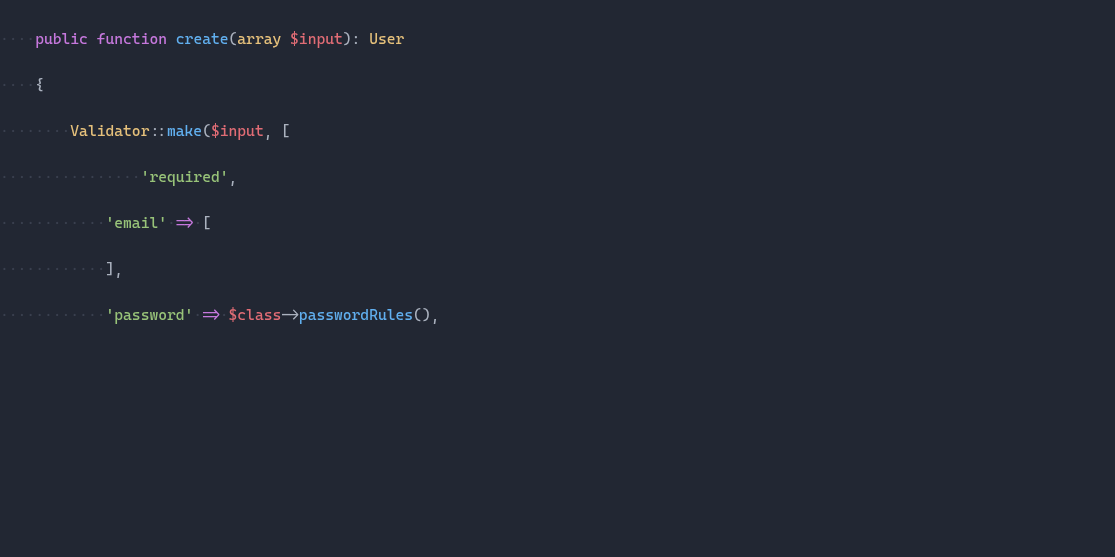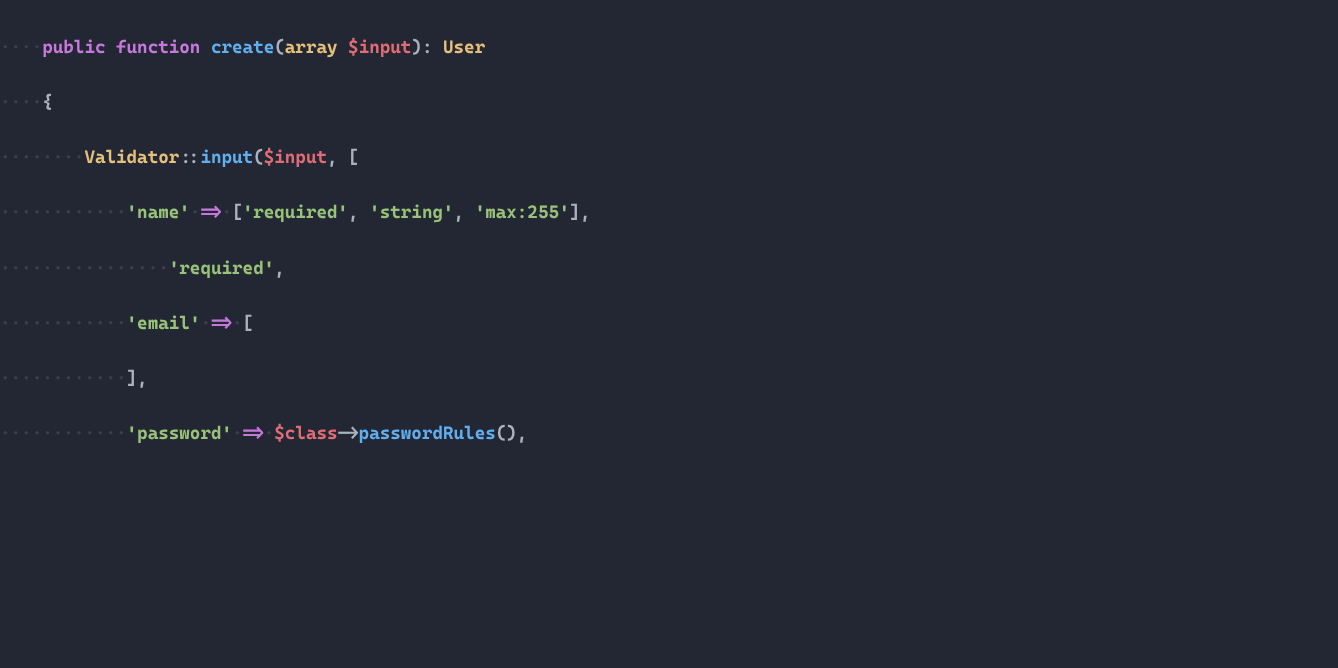--- a/index.html
+++ b/index.html
@@ -10,38 +10,37 @@
     font-size: 15px;
     line-height: 23px;
     color: #abb2bf;
     overflow: hidden;
   }
   .editor {
     padding: 5px 0 0 0;
     white-space: pre;
     position: relative;
   }
-  .line { display: block; font-weight: bold; }
+  .line { display: block; }
   .indent { color: #3b4150; }
   .kw   { color: #c678dd; } 
   .fn   { color: #61afef; } 
   .type { color: #e5c07b; } 
   .var  { color: #e06c75; } 
   .str  { color: #98c379; } 
   .punc { color: #abb2bf; } 
   .op   { color: #c678dd; } 
 </style>
 </head>
 <body>
 
 <div class="editor">
 <span class="line"><span class="indent">····</span><span class="kw">public</span> <span class="kw">function</span> <span class="fn">create</span><span class="punc">(</span><span class="type">array</span> <span class="var">$input</span><span class="punc">): </span><span class="type">User</span></span>
 <span class="line"><span class="indent">····</span><span class="punc">{</span></span>
-<span class="line"><span class="indent">········</span><span class="type">Validator</span><span class="punc">::</span><span class="fn">input</span><span class="punc">(</span><span class="var">$input</span><span class="punc">, [</span></span>
-<span class="line"><span class="indent">············</span><span class="str">'name'</span><span class="indent">·</span><span class="op">=&gt;</span><span class="indent">·</span><span class="punc">[</span><span class="str">'required'</span><span class="punc">, </span><span class="str">'string'</span><span class="punc">, </span><span class="str">'max:255'</span><span class="punc">],</span></span>
+<span class="line"><span class="indent">········</span><span class="type">Validator</span><span class="punc">::</span><span class="fn">make</span><span class="punc">(</span><span class="var">$input</span><span class="punc">, [</span></span>
 <span class="line"><span class="indent">················</span><span class="str">'required'</span><span class="punc">,</span></span>
 <span class="line"><span class="indent">············</span><span class="str">'email'</span><span class="indent">·</span><span class="op">=&gt;</span><span class="indent">·</span><span class="punc">[</span></span>
 <span class="line"><span class="indent">············</span><span class="punc">],</span></span>
 <span class="line"><span class="indent">············</span><span class="str">'password'</span><span class="indent">·</span><span class="op">=&gt;</span><span class="indent">·</span><span class="var">$class</span><span class="punc">-&gt;</span><span class="fn">passwordRules</span><span class="punc">(),</span></span>
 
 
 
 
 
 

